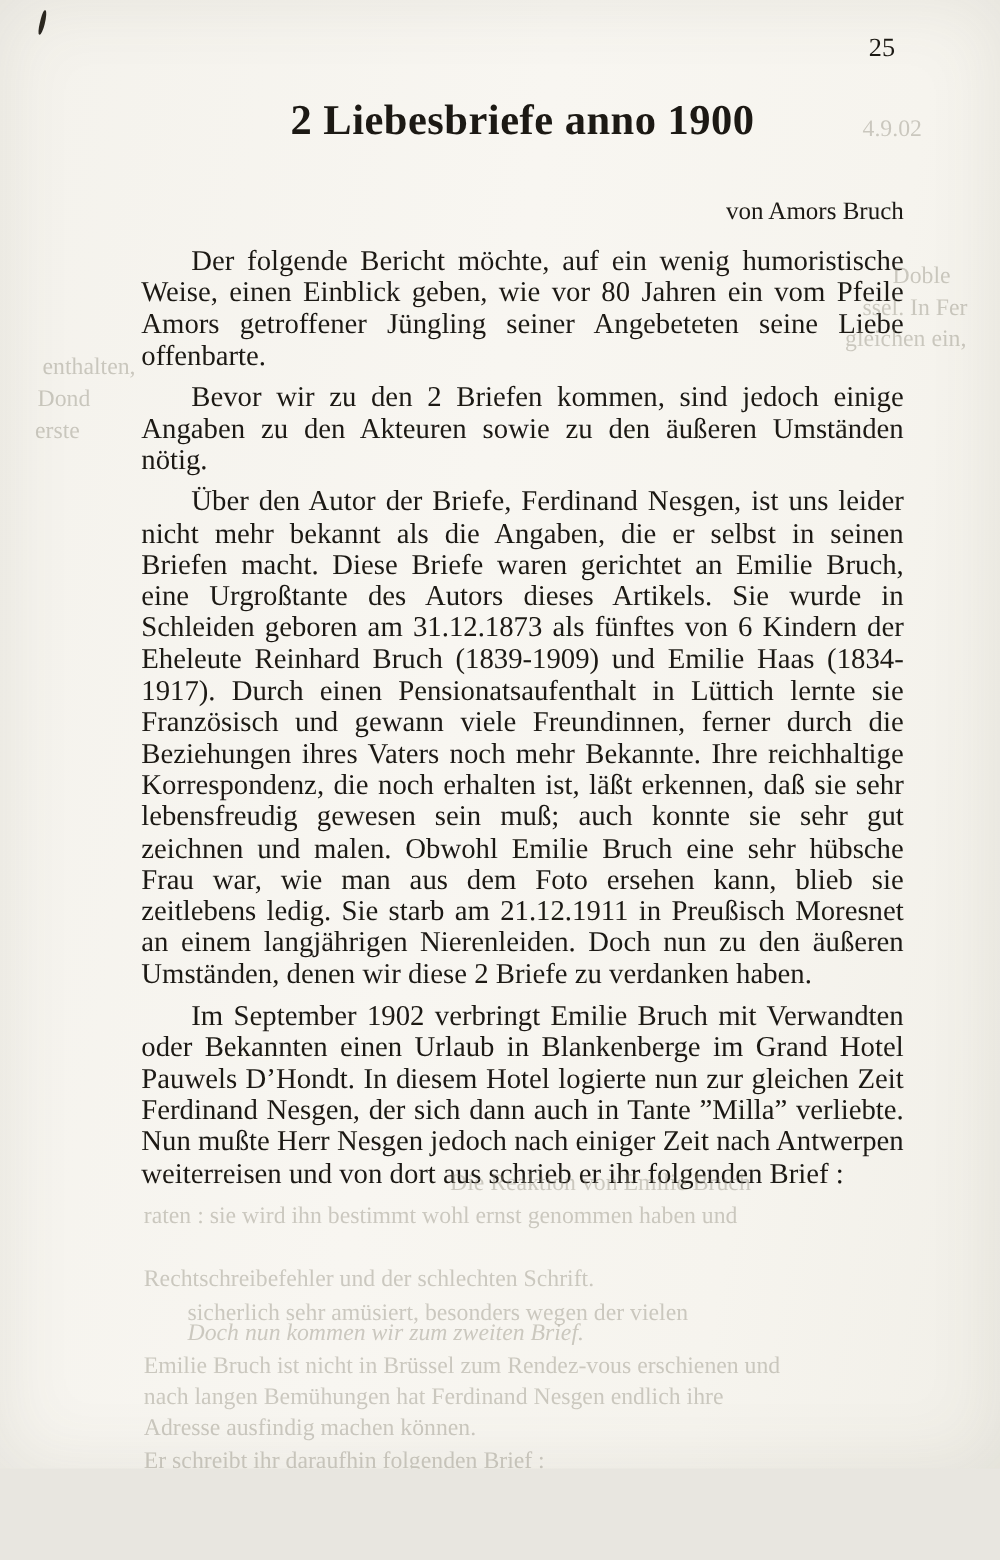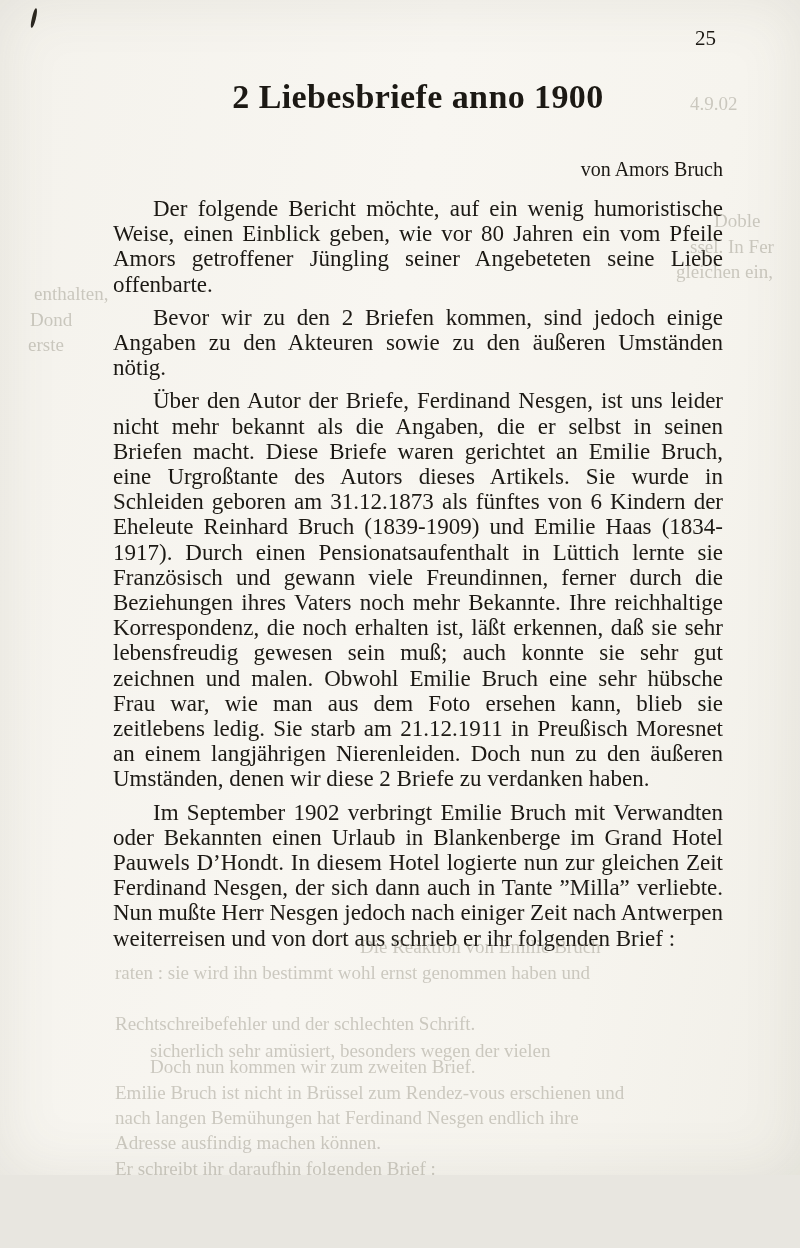--- a/index.html
+++ b/index.html
@@ -107,19 +107,19 @@
       <span class="bleed" style="left: 714px; top: 210px;">Doble</span>
       <span class="bleed" style="left: 690px; top: 236px;">ssel. In Fer</span>
       <span class="bleed" style="left: 676px; top: 261px;">gleichen ein,</span>
       <span class="bleed" style="left: 34px; top: 283px;">enthalten,</span>
       <span class="bleed" style="left: 30px; top: 309px;">Dond</span>
       <span class="bleed" style="left: 28px; top: 334px;">erste</span>
       <span class="bleed" style="left: 360px; top: 936px;">Die Reaktion von Emilie Bruch</span>
       <span class="bleed" style="left: 115px; top: 962px;">raten : sie wird ihn bestimmt wohl ernst genommen haben und</span>
       <span class="bleed" style="left: 150px; top: 1040px;">sicherlich sehr amüsiert, besonders wegen der vielen</span>
       <span class="bleed" style="left: 115px; top: 1013px;">Rechtschreibefehler und der schlechten Schrift.</span>
-      <span class="bleed" style="left: 150px; top: 1056px;">Doch nun kommen wir zum zweiten Brief.</span>
+      <span class="bleed" style="left: 150px; top: 1056px; font-style: italic;">Doch nun kommen wir zum zweiten Brief.</span>
       <span class="bleed" style="left: 115px; top: 1082px; font-family: Liberation Serif, serif;">Emilie Bruch ist nicht in Brüssel zum Rendez-vous erschienen und</span>
       <span class="bleed" style="left: 115px; top: 1107px;">nach langen Bemühungen hat Ferdinand Nesgen endlich ihre</span>
       <span class="bleed" style="left: 115px; top: 1132px;">Adresse ausfindig machen können.</span>
       <span class="bleed" style="left: 115px; top: 1158px;">Er schreibt ihr daraufhin folgenden Brief :</span>
     </div>
 </div>
 
 </body></html>

